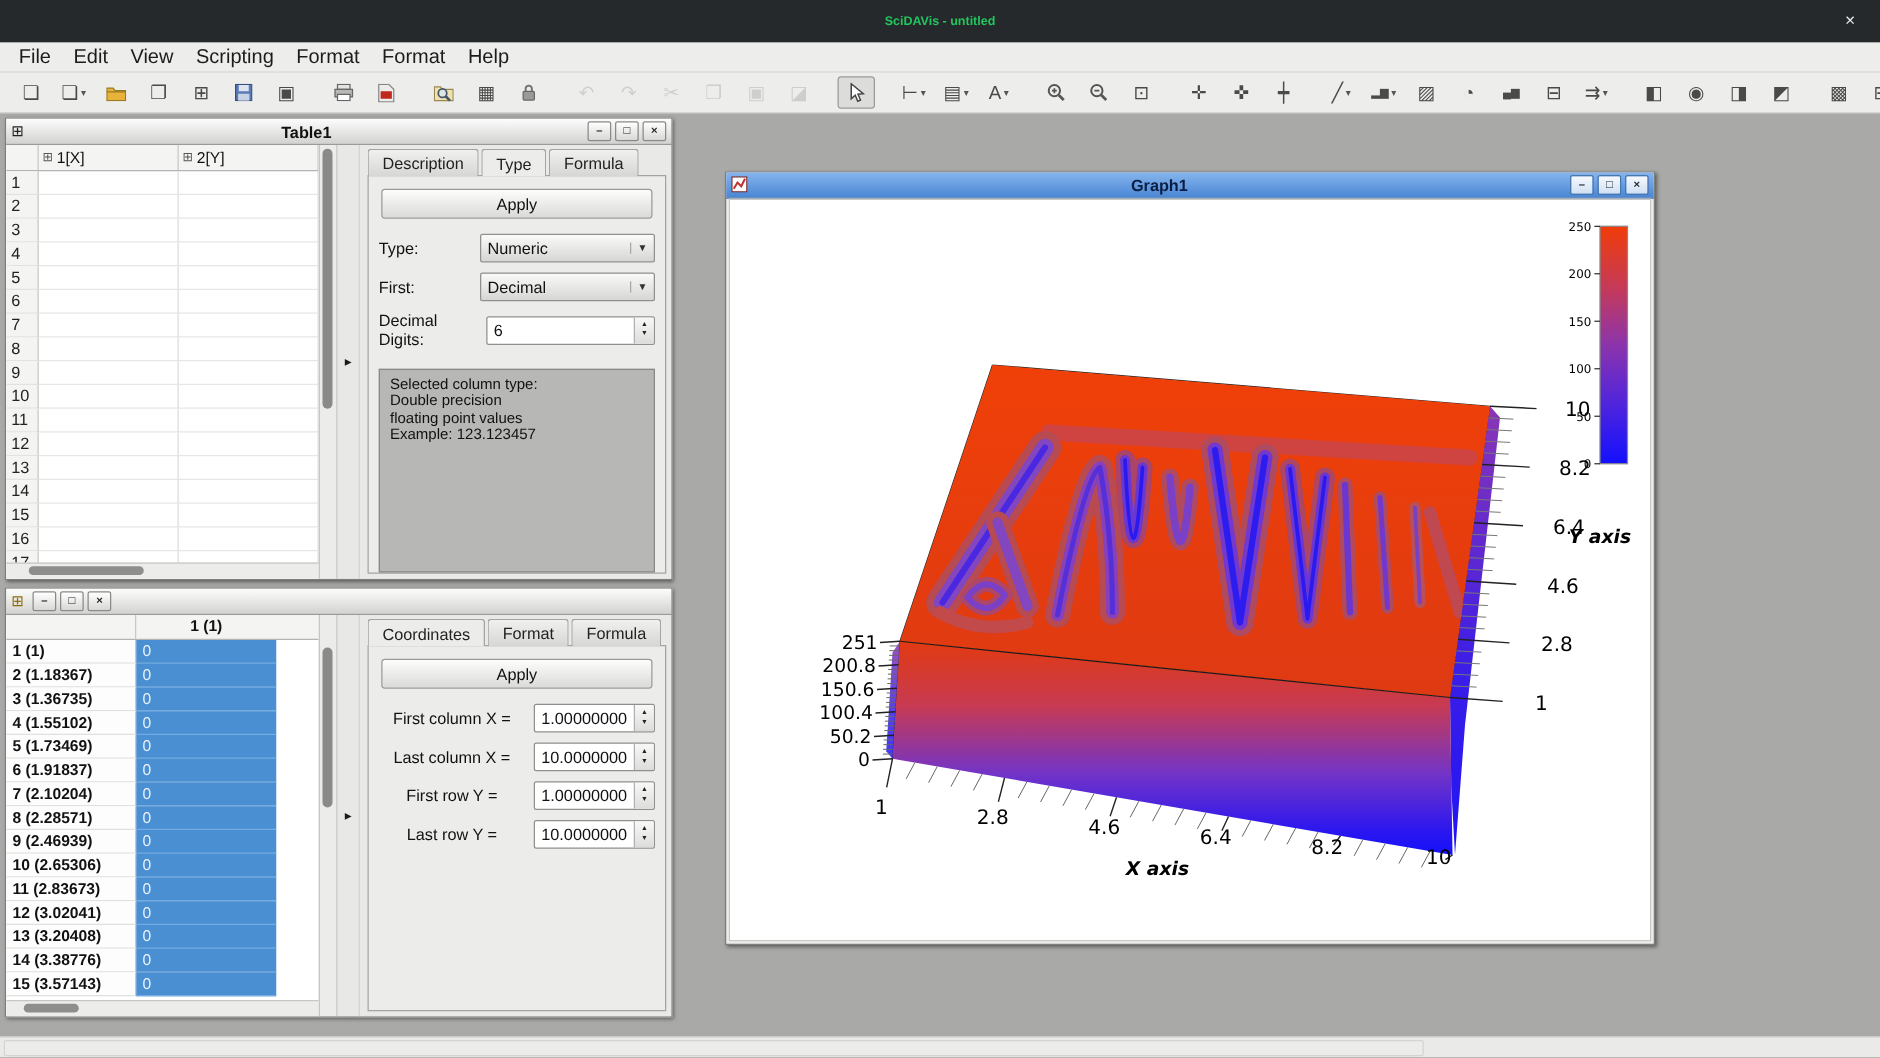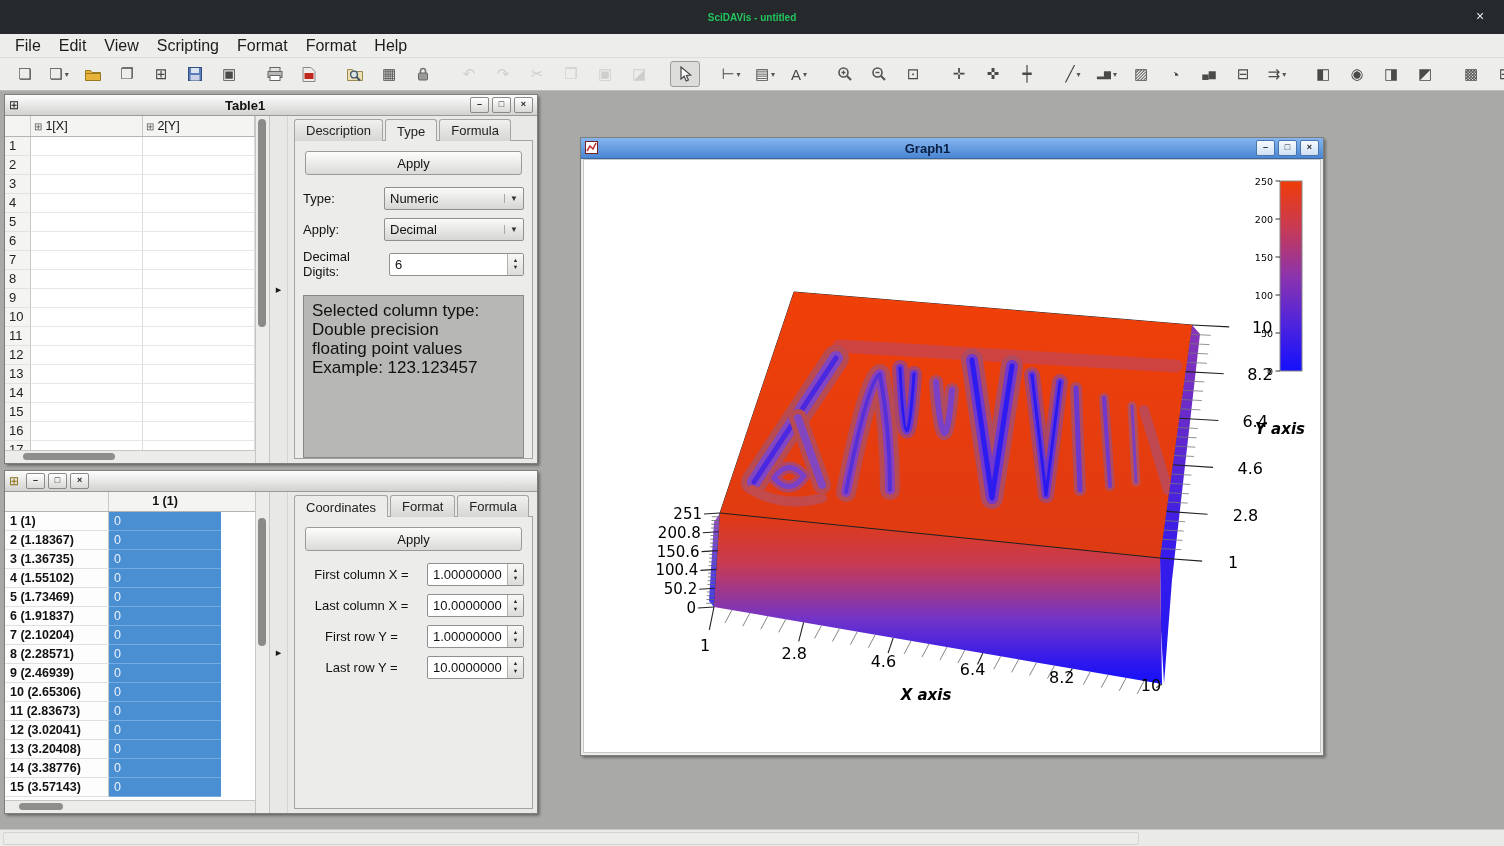--- a/index.html
+++ b/index.html
@@ -78,21 +78,21 @@
   .frow.rlabel label{text-align:center;padding-right:7px;}
   .combo{width:128px;height:21px;background:linear-gradient(#fafaf8,#d6d6d4);border:1px solid #90908e;
     border-radius:2px;display:flex;align-items:center;padding:0 5px;font-size:13px;color:#111;flex:none;box-sizing:content-box;}
   .combo .dd{margin-left:auto;border-left:1px solid #a8a8a6;padding-left:5px;font-size:8px;color:#333;}
   .spin{width:128px;height:21px;background:#fff;border:1px solid #90908e;border-radius:2px;
     display:flex;align-items:center;padding-left:5px;font-size:13px;color:#111;overflow:hidden;flex:none;}
   .spin .sval{white-space:nowrap;overflow:hidden;flex:1;}
   .spinarrows{width:15px;height:100%;border-left:1px solid #b0b0ae;background:linear-gradient(#f8f8f6,#dcdcda);
     display:flex;flex-direction:column;align-items:center;justify-content:center;font-size:5.5px;color:#222;line-height:1.3;flex:none;}
   .infobox{margin-top:8px;background:#b7b7b5;border:1px solid #88888a;padding:5px 8px;
-    font-size:17px;line-height:1.12;color:#111;white-space:pre-line;flex:1;}
+    font-size:12px;line-height:1.12;color:#111;white-space:pre-line;flex:1;}
   .spin.narrow{width:90px;}
   
   #graph-body{position:absolute;left:2px;right:2px;top:21px;bottom:2px;background:#ffffff;border:1px solid #c8c8c6;}
   #plot text{font-family:"DejaVu Sans",sans-serif;}
 </style>
 </head>
 <body>
 
 <div id="app">
   <div id="titlebar">
@@ -432,21 +432,21 @@
           <div class="pbody">
             <button class="apply">Apply</button>
             <div class="frow">
               <label>Type:</label>
               <div class="combo">
                 <span>Numeric</span>
                 <span class="dd">▼</span>
               </div>
             </div>
             <div class="frow">
-              <label>Apply:</label>
+              <label>First:</label>
               <div class="combo">
                 <span>Decimal</span>
                 <span class="dd">▼</span>
               </div>
             </div>
             <div class="frow">
               <label>Decimal Digits:</label>
               <div class="spin">
                 <span class="sval">6</span>
                 <span class="spinarrows">

